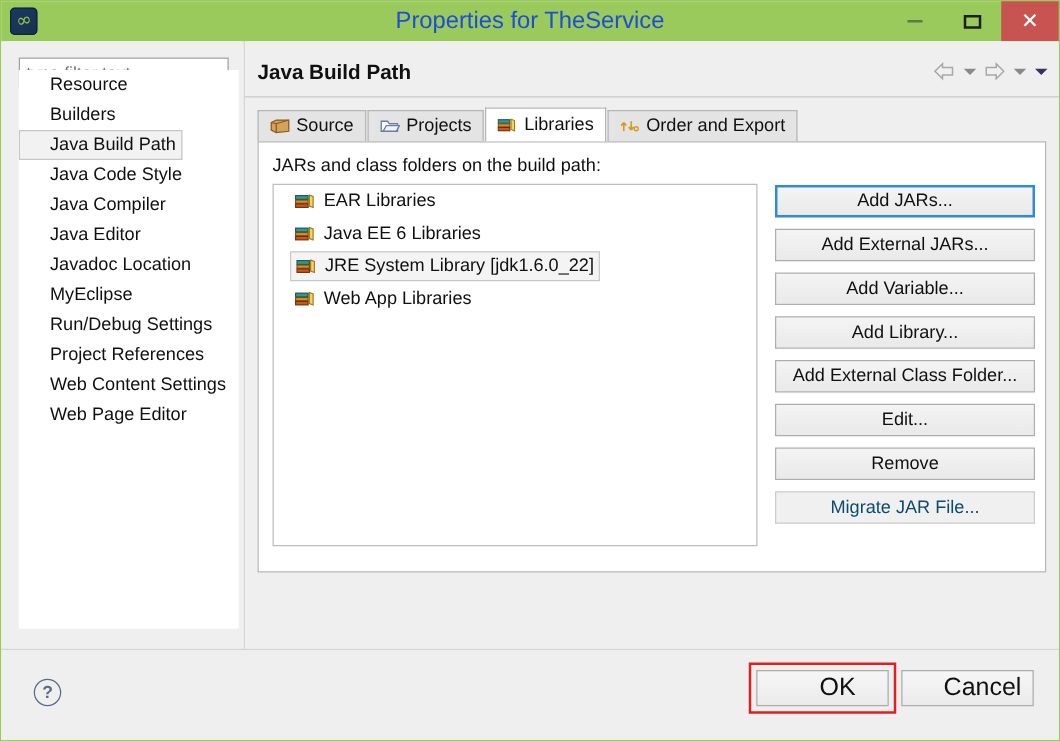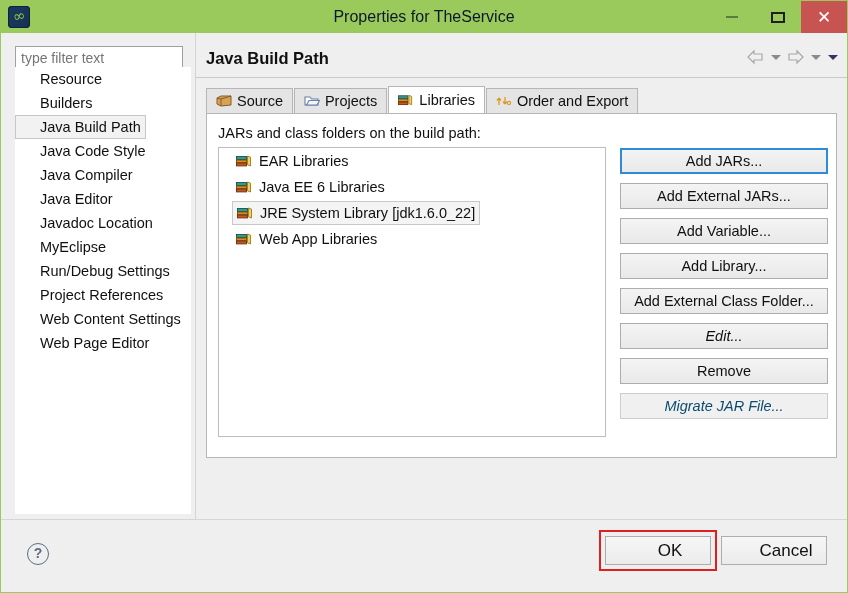--- a/index.html
+++ b/index.html
@@ -36,21 +36,21 @@
   #app-icon .glyph {
     position: absolute; left: 0; top: -1px; width: 22px; height: 22px;
     color: #8ec63f;
     font-size: 15px; line-height: 23px; text-align: center;
     font-family: "DejaVu Sans", sans-serif;
     transform: rotate(-12deg);
   }
   #title-text {
     position: absolute; left: 0; top: 0; width: 846px; height: 32px;
     line-height: 32px; text-align: center;
-    font-size: 16px; color: #0f172a;
+    font-size: 19px; color: #1d4ed8;
     font-family: "Liberation Sans", sans-serif;
     pointer-events: none;
   }
   .win-btn {
     position: absolute; top: 0; height: 32px;
     display: flex; align-items: center; justify-content: center;
   }
   #btn-min  { right: 92px; width: 46px; }
   #btn-max  { right: 46px; width: 46px; }
   #btn-close{ right: 0;   width: 46px; background: #c85452; }
@@ -74,21 +74,21 @@
   #filter-input {
     position: absolute; left: 14px; top: 13px;
     width: 168px; height: 24px;
     border: 1px solid #a0a0a0; background: #ffffff;
     font-size: 14px; color: #9a9a9a;
     padding: 0 5px; line-height: 22px;
     font-family: "Liberation Sans", sans-serif;
     outline: none;
   }
   #tree {
-    position: absolute; left: 14px; top: 34px;
+    position: absolute; left: 14px; top: 23px;
     width: 176px; height: 447px;
     background: #ffffff;
     overflow: hidden;
   }
   .tree-item {
     position: relative;
     height: 24px; line-height: 24px;
     padding-left: 25px;
     font-size: 14.5px; color: #101010;
     white-space: nowrap;
@@ -237,21 +237,21 @@
     margin-bottom: 9px;
   }
   .sbtn.focus {
     border: 2px solid #2d8bd8;
   }
   .sbtn.disabled {
     color: #0c4a6e;
     background: #f0f0f0;
     border-color: #cdcdcd;
   }
-  .sbtn.gap-top { margin-top: 4px; font-style: italic; }
+  .sbtn.gap-top { margin-top: 4px; }
 
   
   #footer {
     position: absolute; left: 0; top: 518px;
     width: 846px; height: 73px;
     background: #efefef;
     border-top: 1px solid #d5d5d5;
   }
   #help-icon {
     position: absolute; left: 26px; top: 23px;
@@ -259,21 +259,21 @@
     border: 1.6px solid #5b6b87; border-radius: 50%;
     color: #5b6b87; font-size: 14px; font-weight: bold;
     text-align: center; line-height: 19px;
     font-family: "Liberation Sans", sans-serif;
   }
   .fbtn {
     position: absolute; top: 16px;
     height: 29px; width: 106px;
     background: linear-gradient(#f6f6f6,#ebebeb);
     border: 1px solid #adadad;
-    font-size: 17px; color: #101010;
+    font-size: 20px; color: #101010;
     display: flex; align-items: center; justify-content: center;
     font-family: "Liberation Sans", sans-serif;
     padding-left: 24px;
   }
   #btn-ok     { left: 604px; }
   #btn-cancel { left: 720px; }
   #ok-highlight {
     position: absolute; left: 598px; top: 10px;
     width: 118px; height: 41px;
     border: 2px solid #e02020;

